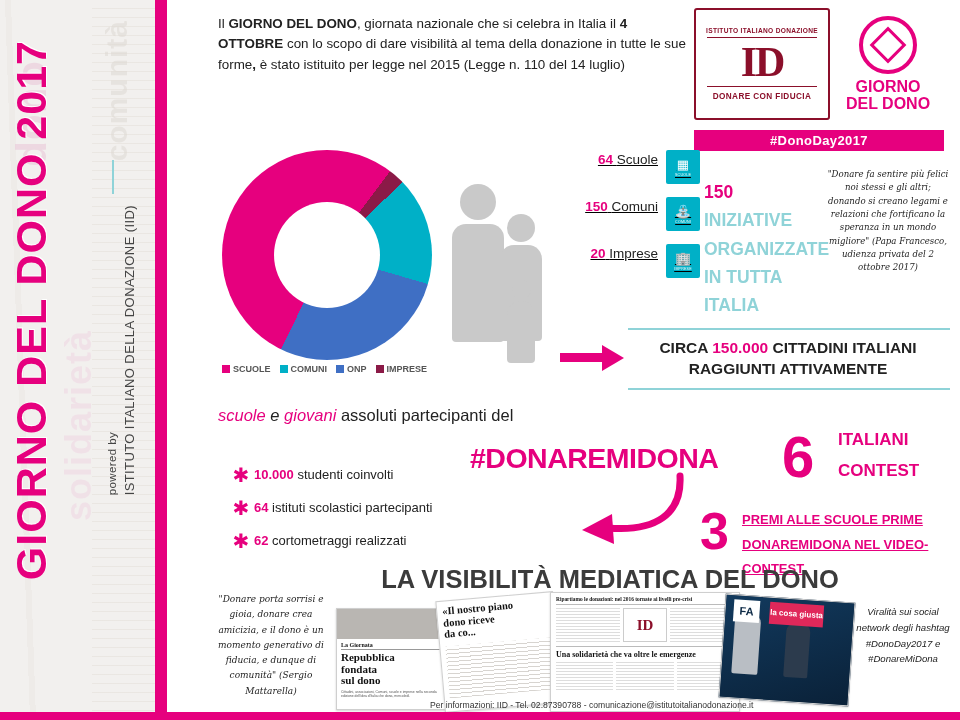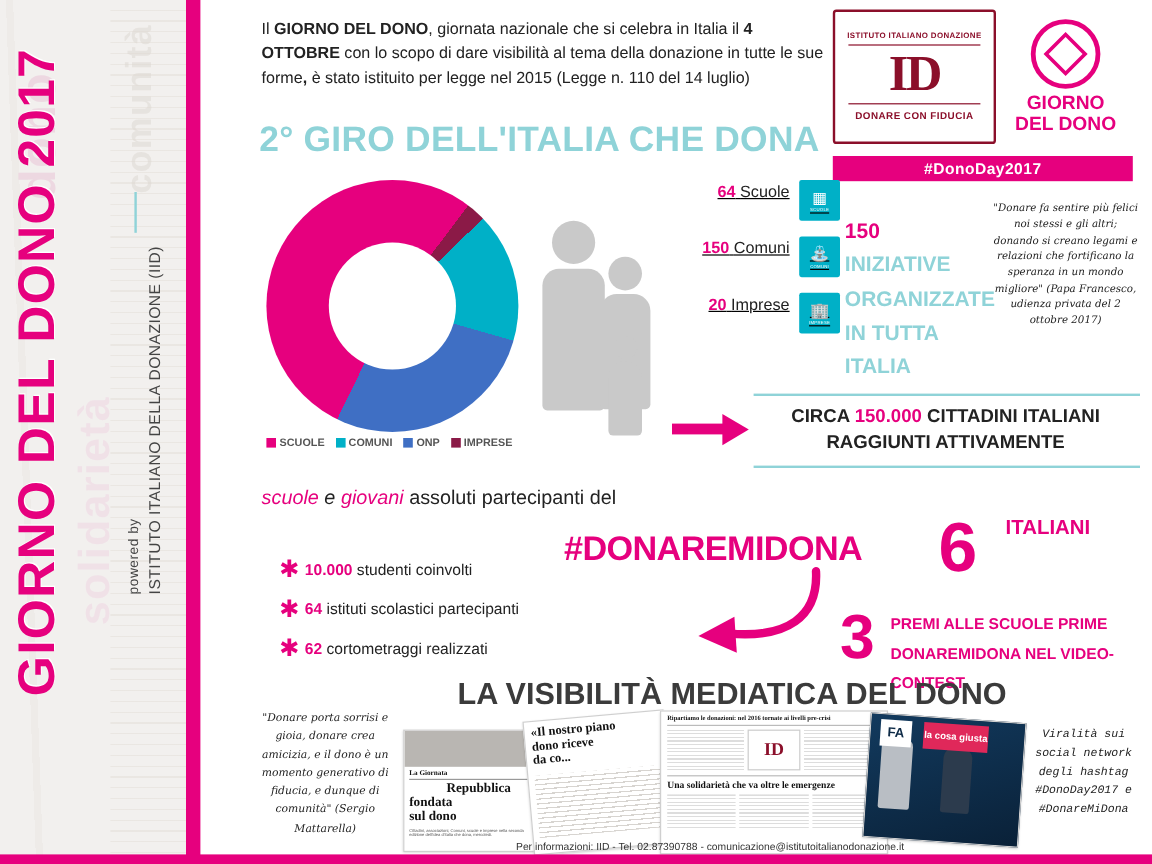--- a/index.html
+++ b/index.html
@@ -187,21 +187,21 @@
   .hash-big {
     position:absolute; left:470px; top:442px; width:310px;
     color:#e6007e; font-weight:bold; font-size:28.5px; letter-spacing:-.5px;
   }
   .curve-arrow { position:absolute; left:560px; top:470px; width:130px; height:80px; }
 
   
   .six { position:absolute; left:782px; top:428px; color:#e6007e; font-weight:bold; font-size:58px; line-height:1; }
   .cat-text { position:absolute; left:838px; top:424px; width:120px; color:#e6007e; font-weight:bold; font-size:17px; line-height:1.85; }
   .three { position:absolute; left:700px; top:505px; color:#e6007e; font-weight:bold; font-size:52px; line-height:1; }
-  .premi-text { position:absolute; left:742px; top:508px; width:215px; color:#e6007e; font-weight:bold; font-size:13px; line-height:1.9; }
+  .premi-text { position:absolute; left:742px; top:508px; width:215px; color:#e6007e; font-weight:bold; font-size:13px; line-height:1.9;text-decoration:underline; }
 
   
   .visib {
     position:absolute; left:330px; top:565px; width:560px; text-align:center;
     color:#3b3b3b; font-weight:bold; font-size:25.5px;
   }
 
   
   .quote-matt {
     position:absolute; left:212px; top:592px; width:118px;
@@ -214,21 +214,21 @@
   .clip { position:absolute; background:#fff; border:1px solid #cfcfcf; overflow:hidden;
      box-shadow:0 1px 2px rgba(0,0,0,.18); }
   .clip .hdl { font-family:"Liberation Serif", serif; font-weight:bold; color:#111; }
   .clip-1 { left:0; top:16px; width:110px; height:102px; }
   .clip-2 { left:104px; top:4px; width:118px; height:112px; transform:rotate(-5deg); }
   .clip-3 { left:214px; top:0px; width:190px; height:120px; }
   .clip-4 { left:386px; top:6px; width:130px; height:104px; transform:rotate(4deg); background:#0d2a46; }
   .mini-txt { font-size:3.4px; color:#555; line-height:1.35; }
   .viral {
     position:absolute; left:850px; top:604px; width:106px;
-    font-family:Liberation Mono, monospace; font-style:italic; font-size:9.6px;
+    font-family:Liberation Sans, sans-serif; font-style:italic; font-size:9.6px;
     color:#222; line-height:1.65; text-align:center;
   }
   .footer {
     position:absolute; left:430px; top:700px; width:520px; 
     font-size:8.6px; color:#333;
   }
   .bottom-pink { position:absolute; left:0; top:712px; width:960px; height:8px; background:#e6007e; }
 </style>
 </head>
 <body>
@@ -269,21 +269,20 @@
           <i></i>
         </div>
       <div class="gdd-text">
         <div>GIORNO</div>
         <div>DEL DONO</div>
       </div>
     </div>
   </div>
   <div class="hashtag-bar">#DonoDay2017</div>
 
-  <div class="giro-title">2° GIRO DELL'ITALIA CHE DONA</div>
 
   <div class="donut-wrap">
     <div class="donut"></div>
     <div class="legend">
       <div><span class="sw" style="background:#e6007e"></span><span>SCUOLE</span></div>
       <div><span class="sw" style="background:#00b0c7"></span><span>COMUNI</span></div>
       <div><span class="sw" style="background:#3f6fc4"></span><span>ONP</span></div>
       <div><span class="sw" style="background:#8b1a47"></span><span>IMPRESE</span></div>
     </div>
   </div>
@@ -369,37 +368,38 @@
 
   <div class="hash-big">#DONAREMIDONA</div>
   <svg class="curve-arrow" viewBox="0 0 130 80">
     <path d="M120 6 C122 44, 96 62, 48 58" stroke="#e6007e" stroke-width="7" fill="none" stroke-linecap="round"></path>
     <polygon points="52,44 22,60 54,74" fill="#e6007e"></polygon>
   </svg>
 
   <div class="six">6</div>
   <div class="cat-text">
     <div>ITALIANI</div>
+    <div>CONTEST</div>
   </div>
   <div class="three">3</div>
   <div class="premi-text">
     <div>PREMI ALLE SCUOLE PRIME</div>
     <div>DONAREMIDONA NEL VIDEO-CONTEST</div>
   </div>
 
   <div class="visib">LA VISIBILITÀ MEDIATICA DEL DONO</div>
 
   <div class="quote-matt">"Donare porta sorrisi e gioia, donare crea amicizia, e il dono è un momento generativo di fiducia, e dunque di comunità" (Sergio Mattarella)</div>
 
   <div class="clips">
     <div class="clip clip-1">
       <div style="height:30px;background:#b9b6b2;"></div>
       <div style="padding:3px 4px;">
         <div class="hdl" style="font-size:6px;border-bottom:1px solid #999;padding-bottom:1px;">La Giornata</div>
-        <div class="hdl" style="font-size:11px;line-height:1.05;margin-top:2px;margin-left:31px;">Repubblica</div>
+        <div class="hdl" style="font-size:11px;line-height:1.05;margin-top:2px;">Repubblica</div>
         <div class="hdl" style="font-size:11px;line-height:1.05;">fondata</div>
         <div class="hdl" style="font-size:11px;line-height:1.05;">sul dono</div>
         <div class="mini-txt" style="margin-top:3px;">Cittadini, associazioni, Comuni, scuole e imprese nella seconda edizione dell'idea d'Italia che dona, mercoledì.</div>
       </div>
     </div>
     <div class="clip clip-2">
       <div style="padding:4px 5px;">
         <div class="hdl" style="font-size:10.5px;line-height:1.1;">«Il nostro piano</div>
         <div class="hdl" style="font-size:10.5px;line-height:1.1;">dono riceve</div>
         <div class="hdl" style="font-size:10.5px;line-height:1.1;">da co...</div>

